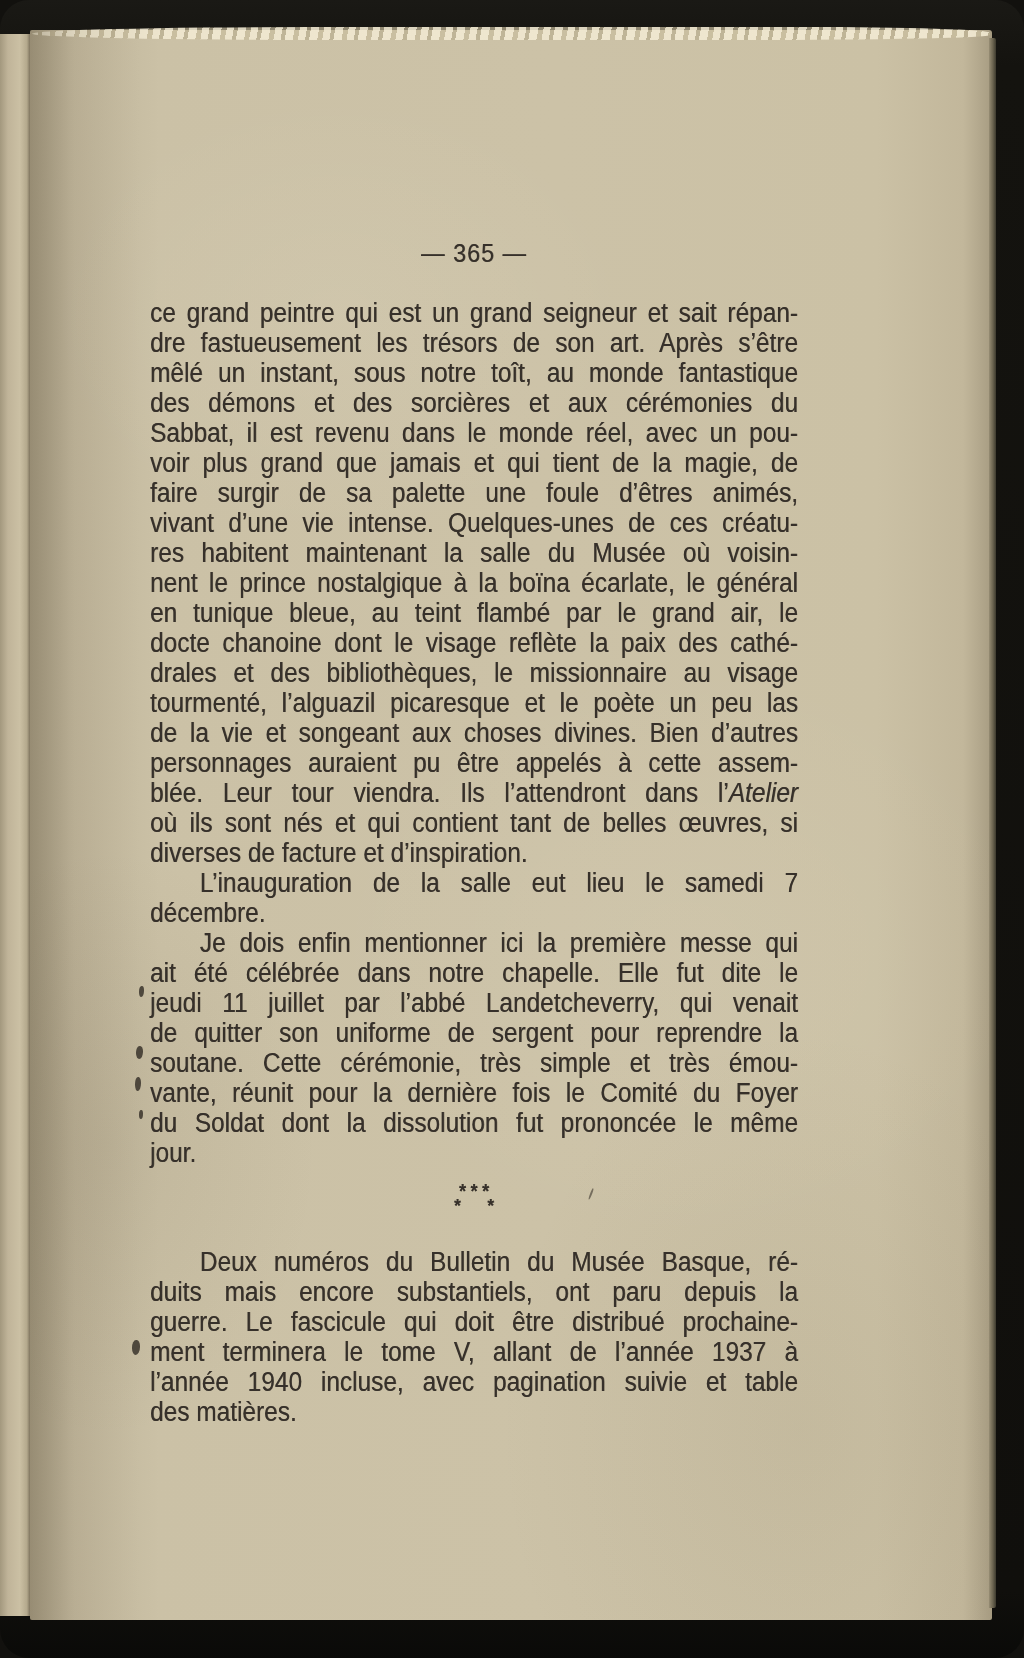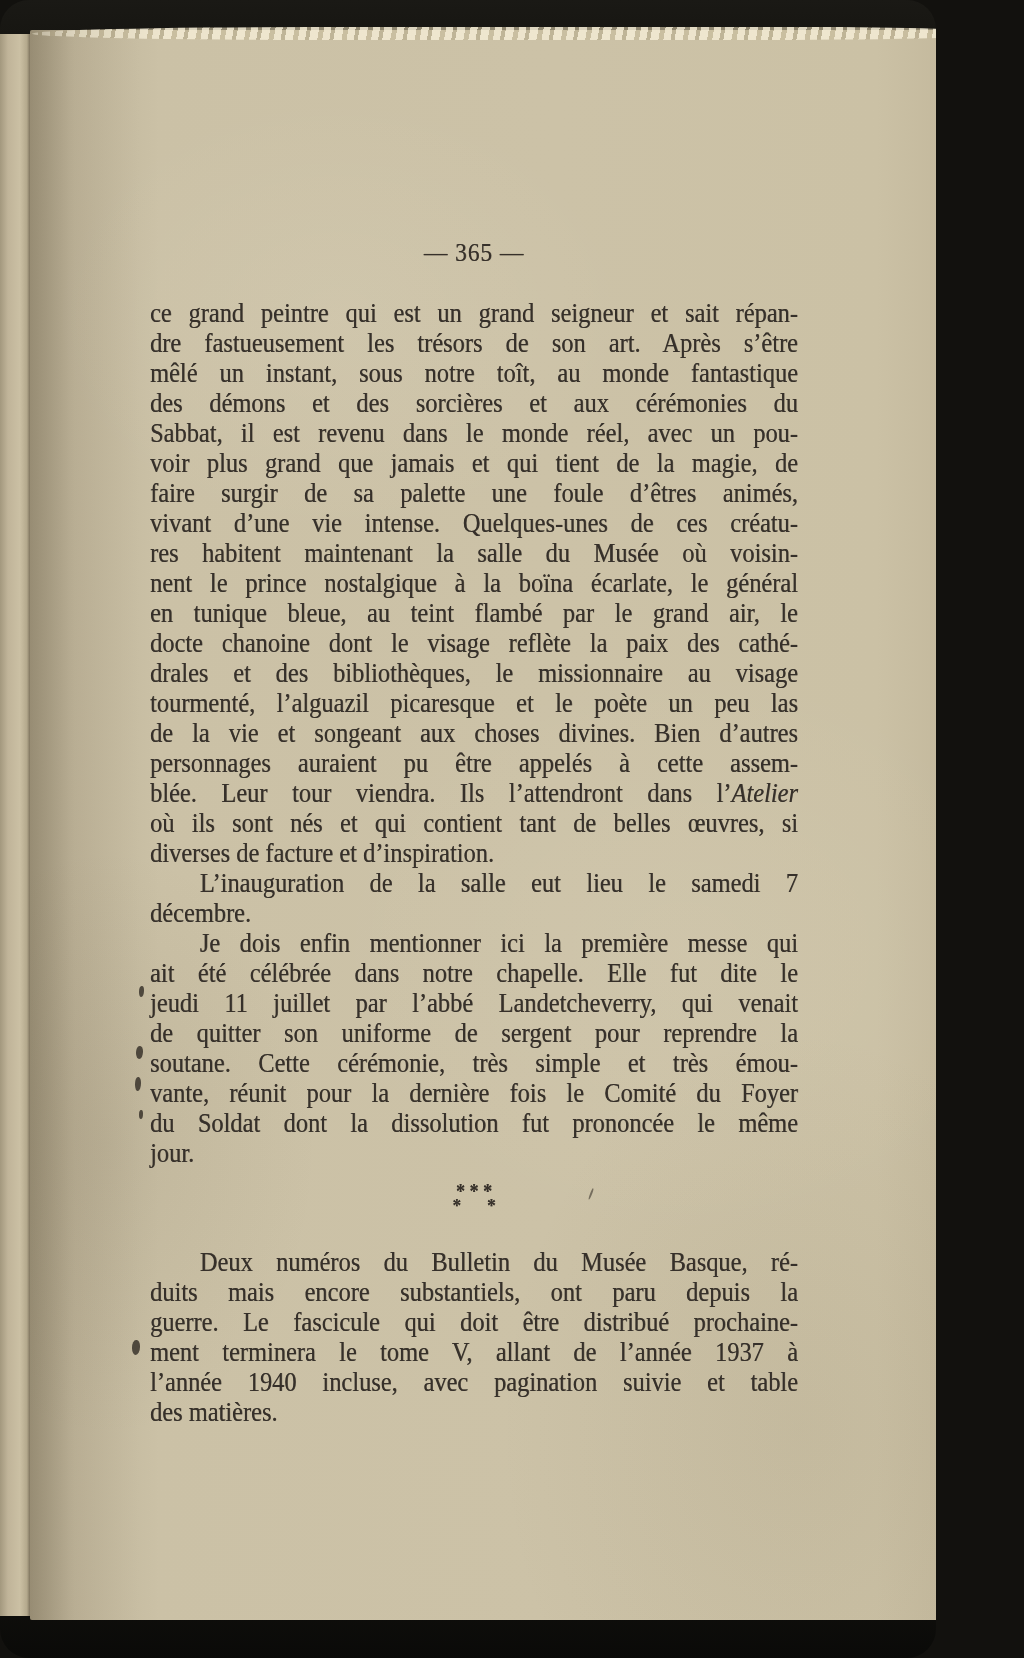--- a/index.html
+++ b/index.html
@@ -2,26 +2,26 @@
 <html><head>
 <meta charset="utf-8">
 <style>
   html, body {
     margin: 0;
     padding: 0;
     background: #12110e;
   }
   .photo {
     position: relative;
-    width: 936px;
+    width: 1024px;
     height: 1658px;
     background:
       linear-gradient(to bottom, #1a1915 0%, #14130f 4%, #100f0c 96%, #0a0a08 100%);
     overflow: hidden;
-    font-family: Liberation Serif, serif;
+    font-family: Liberation Sans, sans-serif;
     border-radius: 29px;
   }
   
   .under-page {
     position: absolute;
     left: 0;
     top: 34px;
     width: 32px;
     height: 1582px;
     background: linear-gradient(to right,

